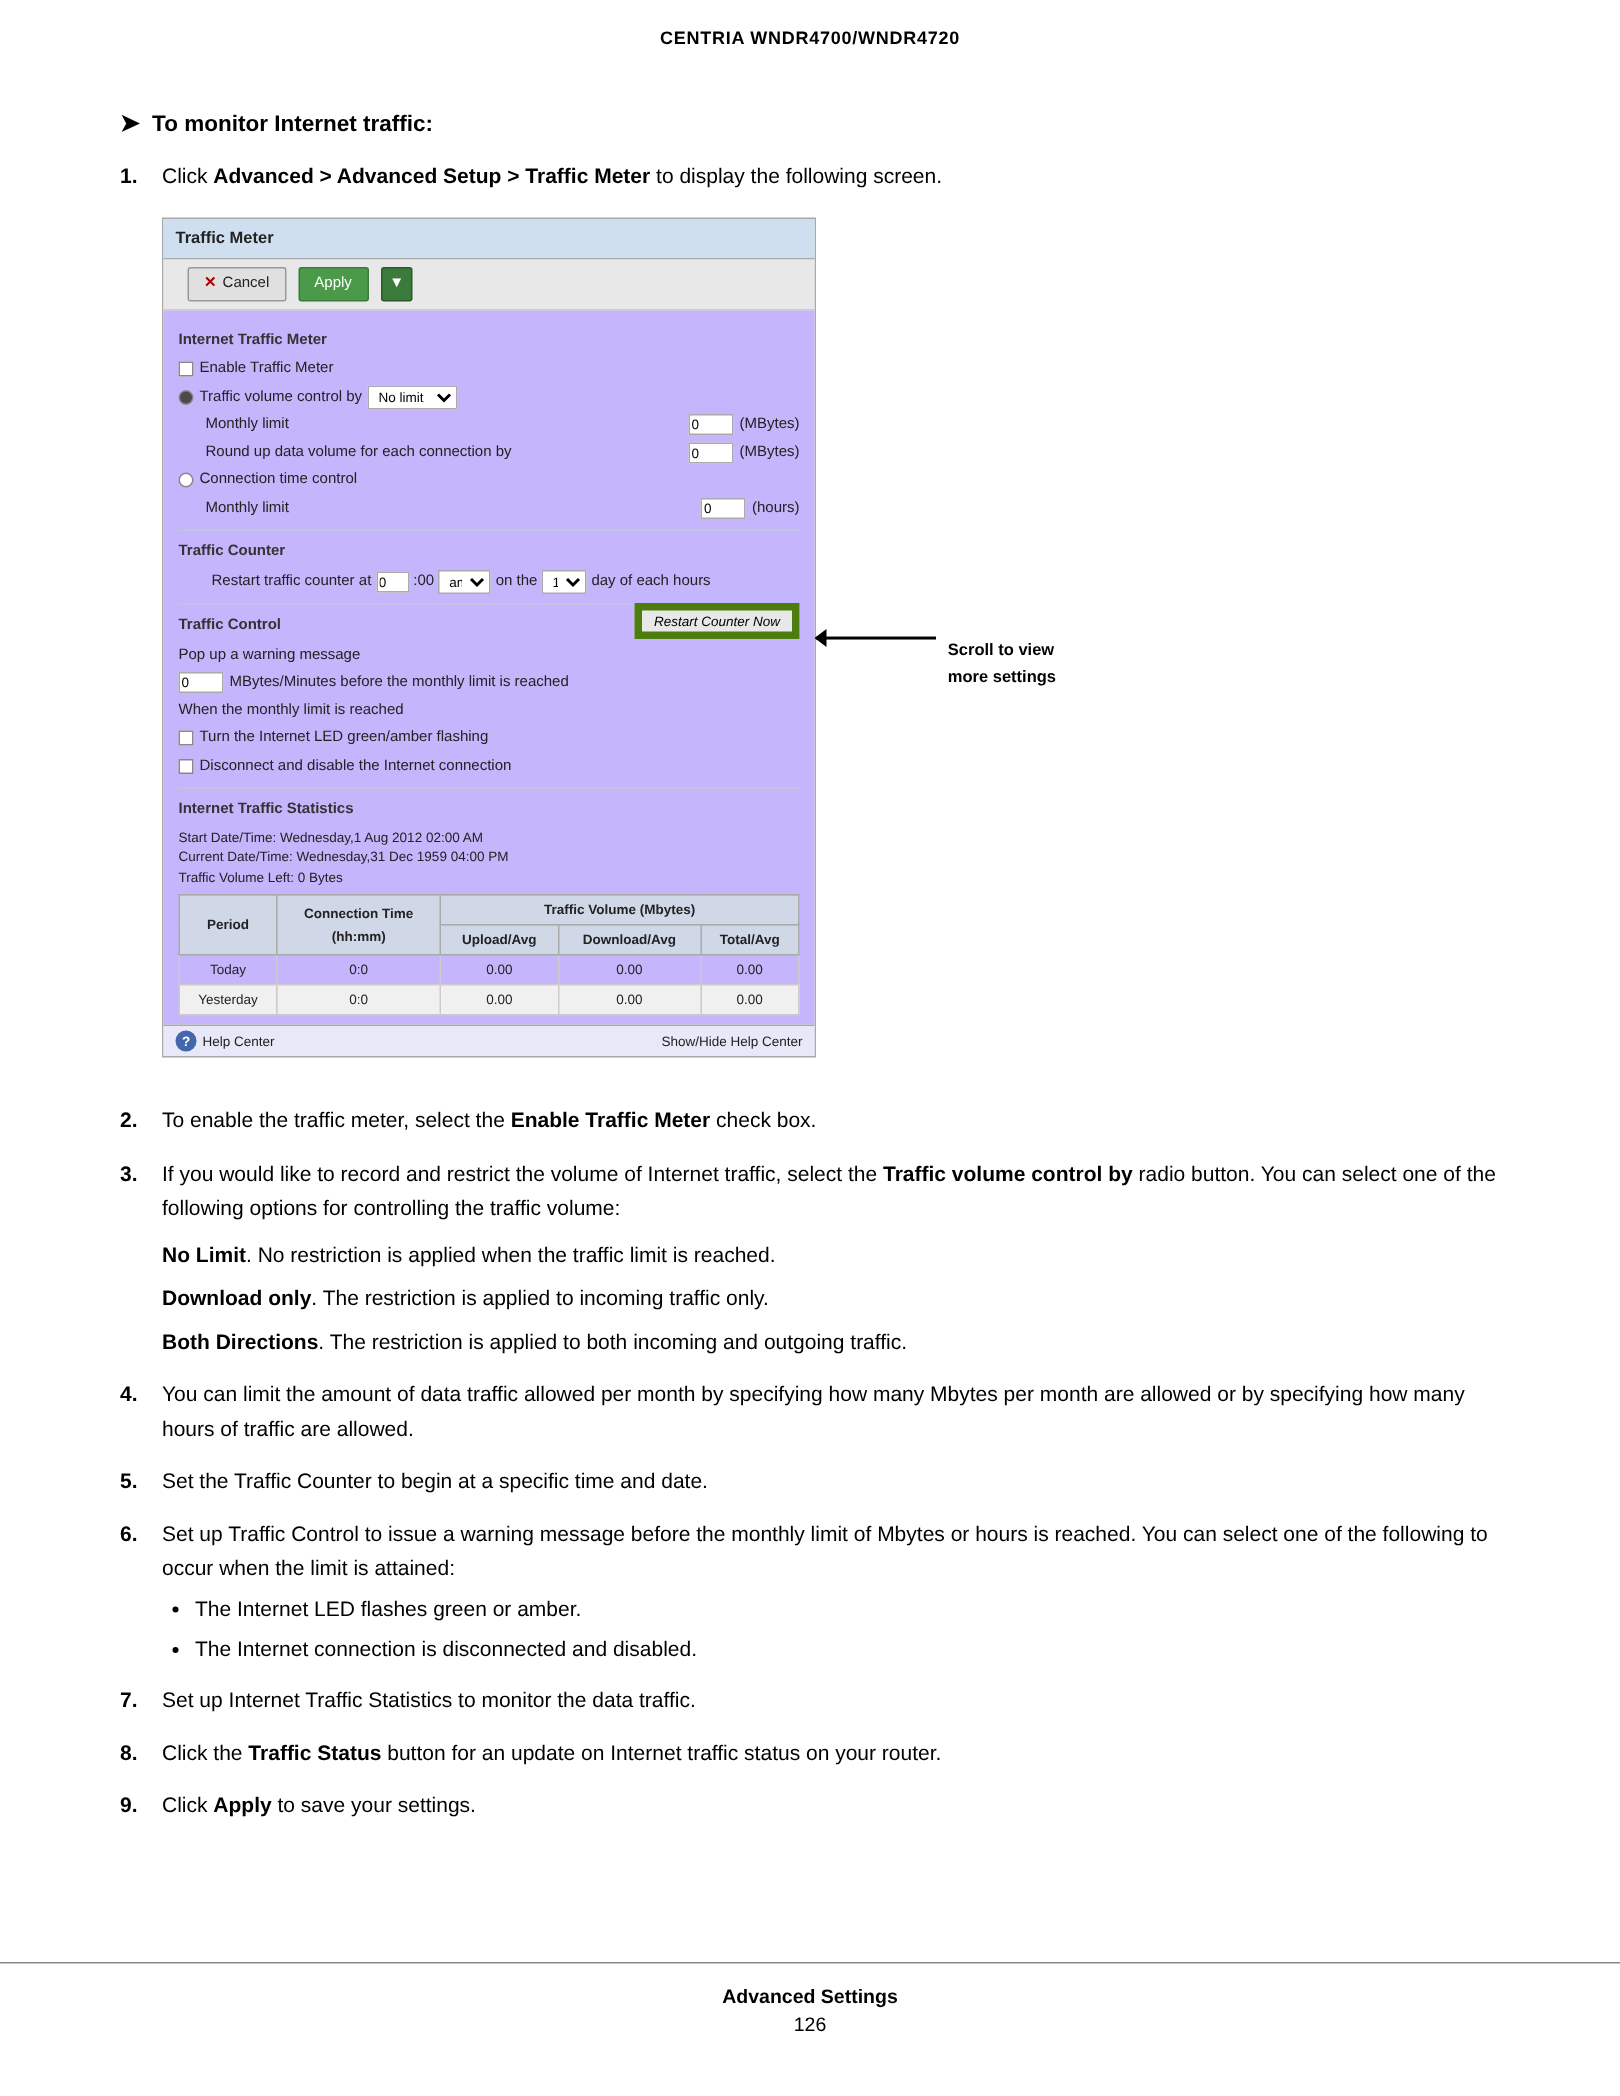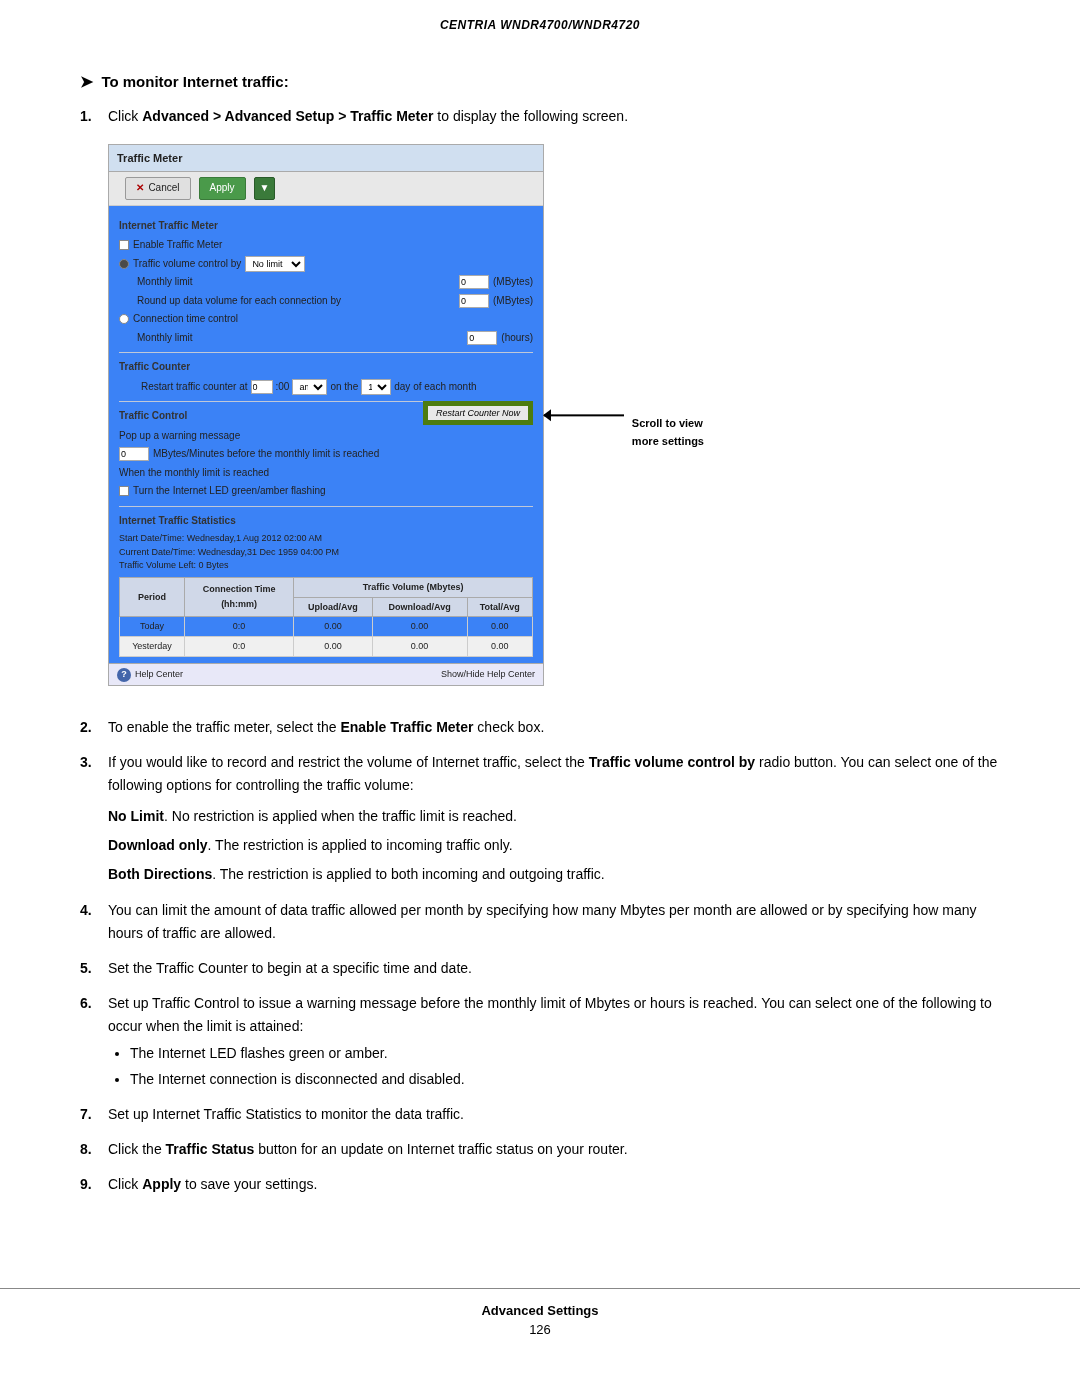--- a/index.html
+++ b/index.html
@@ -12,21 +12,20 @@
       min-height: 1397px;
       padding: 0;
     }
     .page-header {
       text-align: center;
       padding: 18px 0 10px 0;
       font-size: 12px;
       font-weight: bold;
       letter-spacing: 0.5px;
       border-bottom: none;
-      font-style: italic;
     }
     .main-content {
       padding: 30px 80px 40px 80px;
     }
     .section-heading {
       font-size: 15px;
       font-weight: bold;
       margin-bottom: 14px;
       display: flex;
       align-items: center;
@@ -99,21 +98,21 @@
     .tm-btn-arrow {
       background: #3a7a3a;
       border: 1px solid #2a5a2a;
       padding: 2px 5px;
       font-size: 10px;
       color: #fff;
       border-radius: 2px;
     }
     .tm-body {
       padding: 6px 10px;
-      background: #3b82f6;
+      background: #c4b5fd;
       overflow: hidden;
     }
     .tm-section-title {
       font-weight: bold;
       font-size: 10px;
       margin: 6px 0 3px 0;
       color: #333;
     }
     .tm-row {
       display: flex;
@@ -377,21 +376,21 @@
               <input class="tm-input-small" value="0" style="width: 22px;">
               <span>:00</span>
               <select class="tm-select" style="width:35px;">
                 <option>am</option>
                 <option>pm</option>
               </select>
               <span>on the</span>
               <select class="tm-select" style="width:30px;">
                 <option>1st</option>
               </select>
-              <span>day of each month</span>
+              <span>day of each hours</span>
             </div>
             <div style="text-align:right;margin:3px 0;">
               <button class="tm-restart-btn">Restart Counter Now</button>
             </div>
 
             <hr class="tm-divider">
 
             <div class="tm-section-title">Traffic Control</div>
             <div class="tm-row">
               <span>Pop up a warning message</span>
@@ -399,20 +398,24 @@
             <div class="tm-row">
               <input class="tm-input-small" value="0" style="">
               <span>MBytes/Minutes before the monthly limit is reached</span>
             </div>
             <div class="tm-row">
               <span>When the monthly limit is reached</span>
             </div>
             <div class="tm-row">
               <span class="tm-checkbox"></span>
               <span>Turn the Internet LED green/amber flashing</span>
+            </div>
+            <div class="tm-row">
+              <span class="tm-checkbox"></span>
+              <span>Disconnect and disable the Internet connection</span>
             </div>
 
             <hr class="tm-divider">
 
             <div class="tm-section-title">Internet Traffic Statistics</div>
             <div style="font-size:9px;line-height:1.5;">
               <div>Start Date/Time: Wednesday,1 Aug 2012 02:00 AM</div>
               <div>Current Date/Time: Wednesday,31 Dec 1959 04:00 PM</div>
               <div>Traffic Volume Left: 0 Bytes</div>
             </div>

